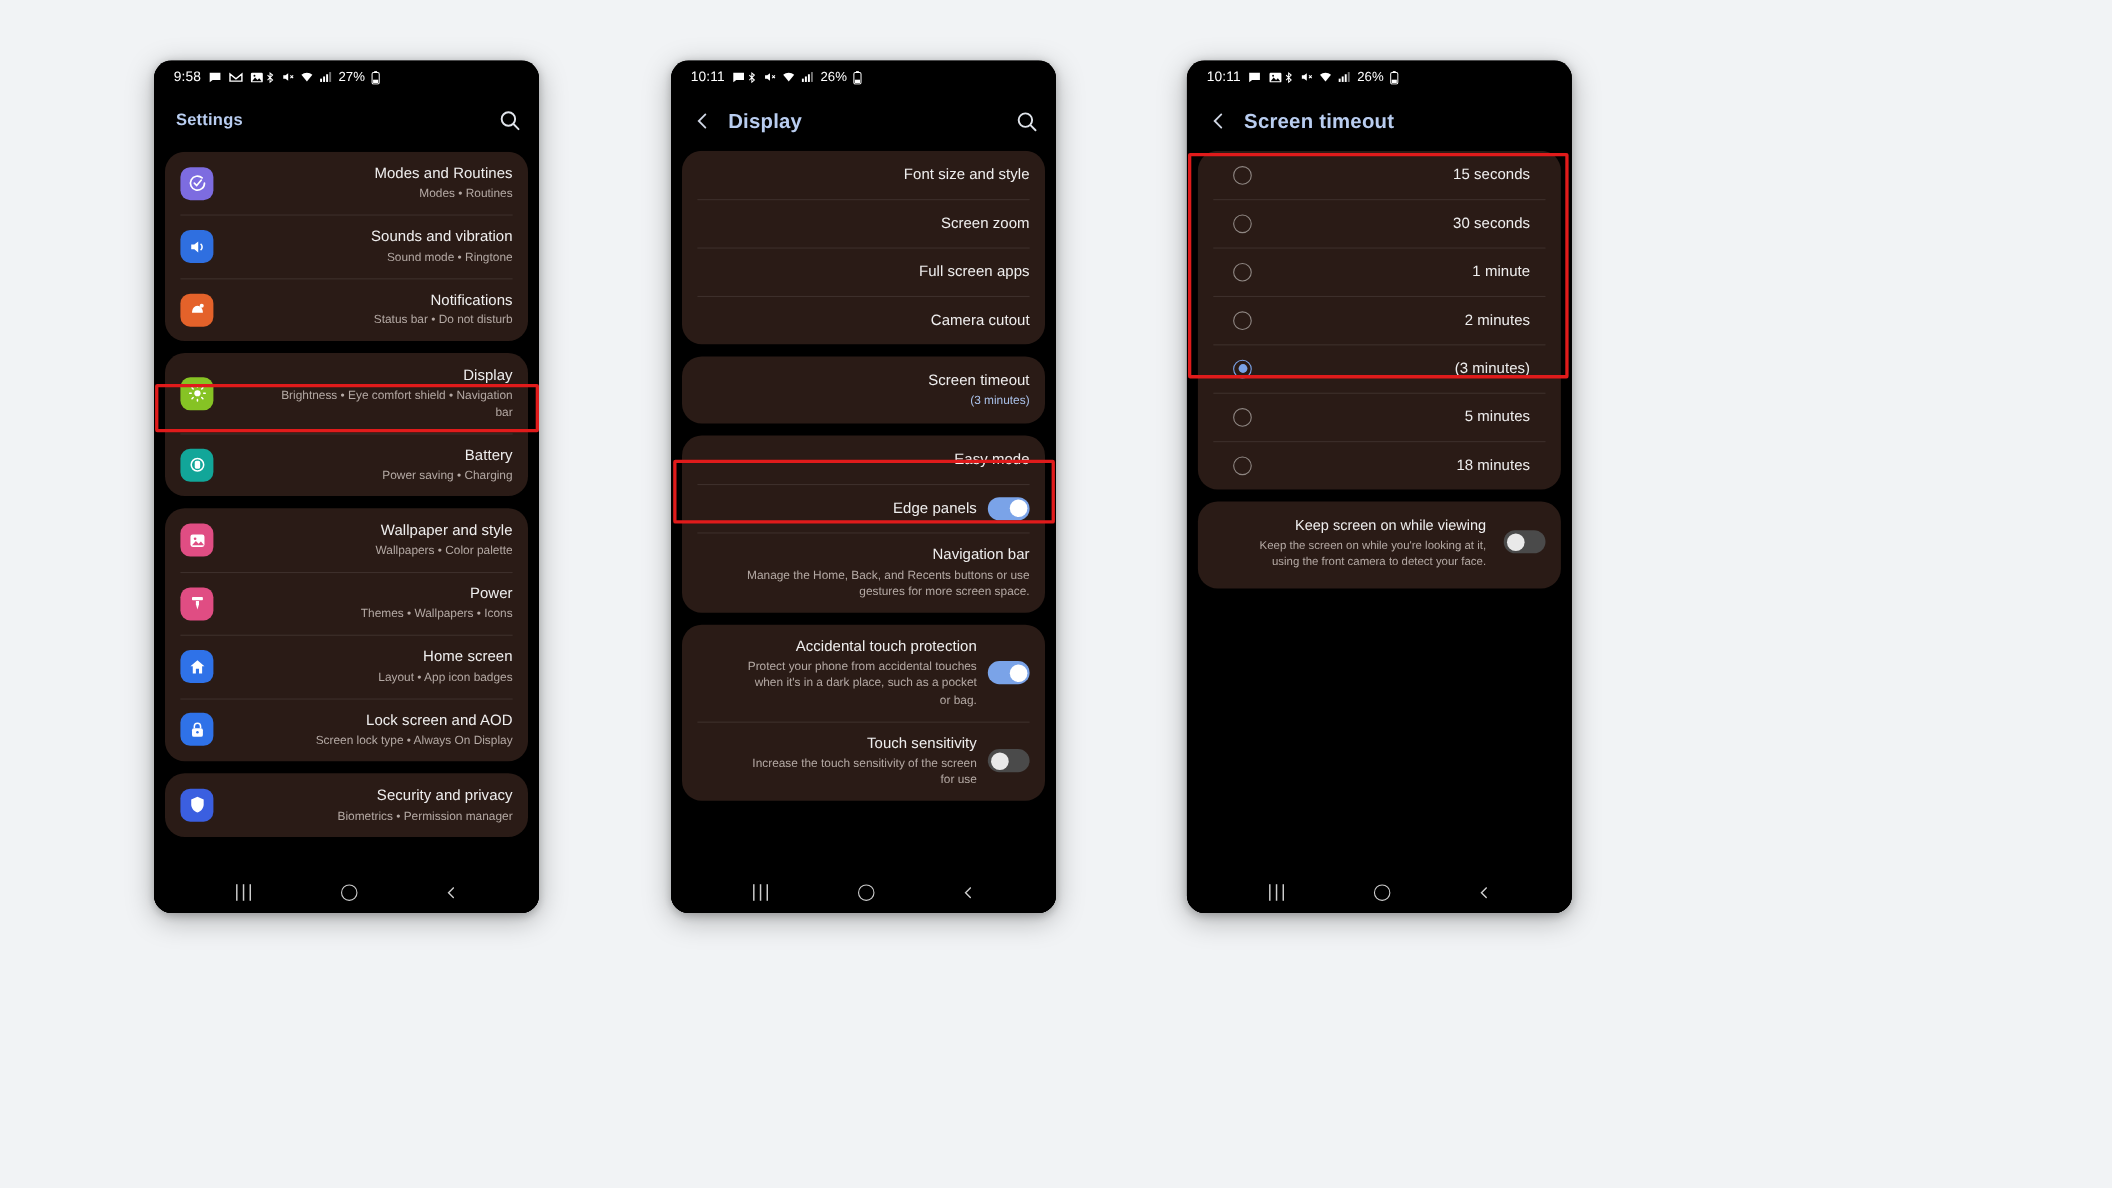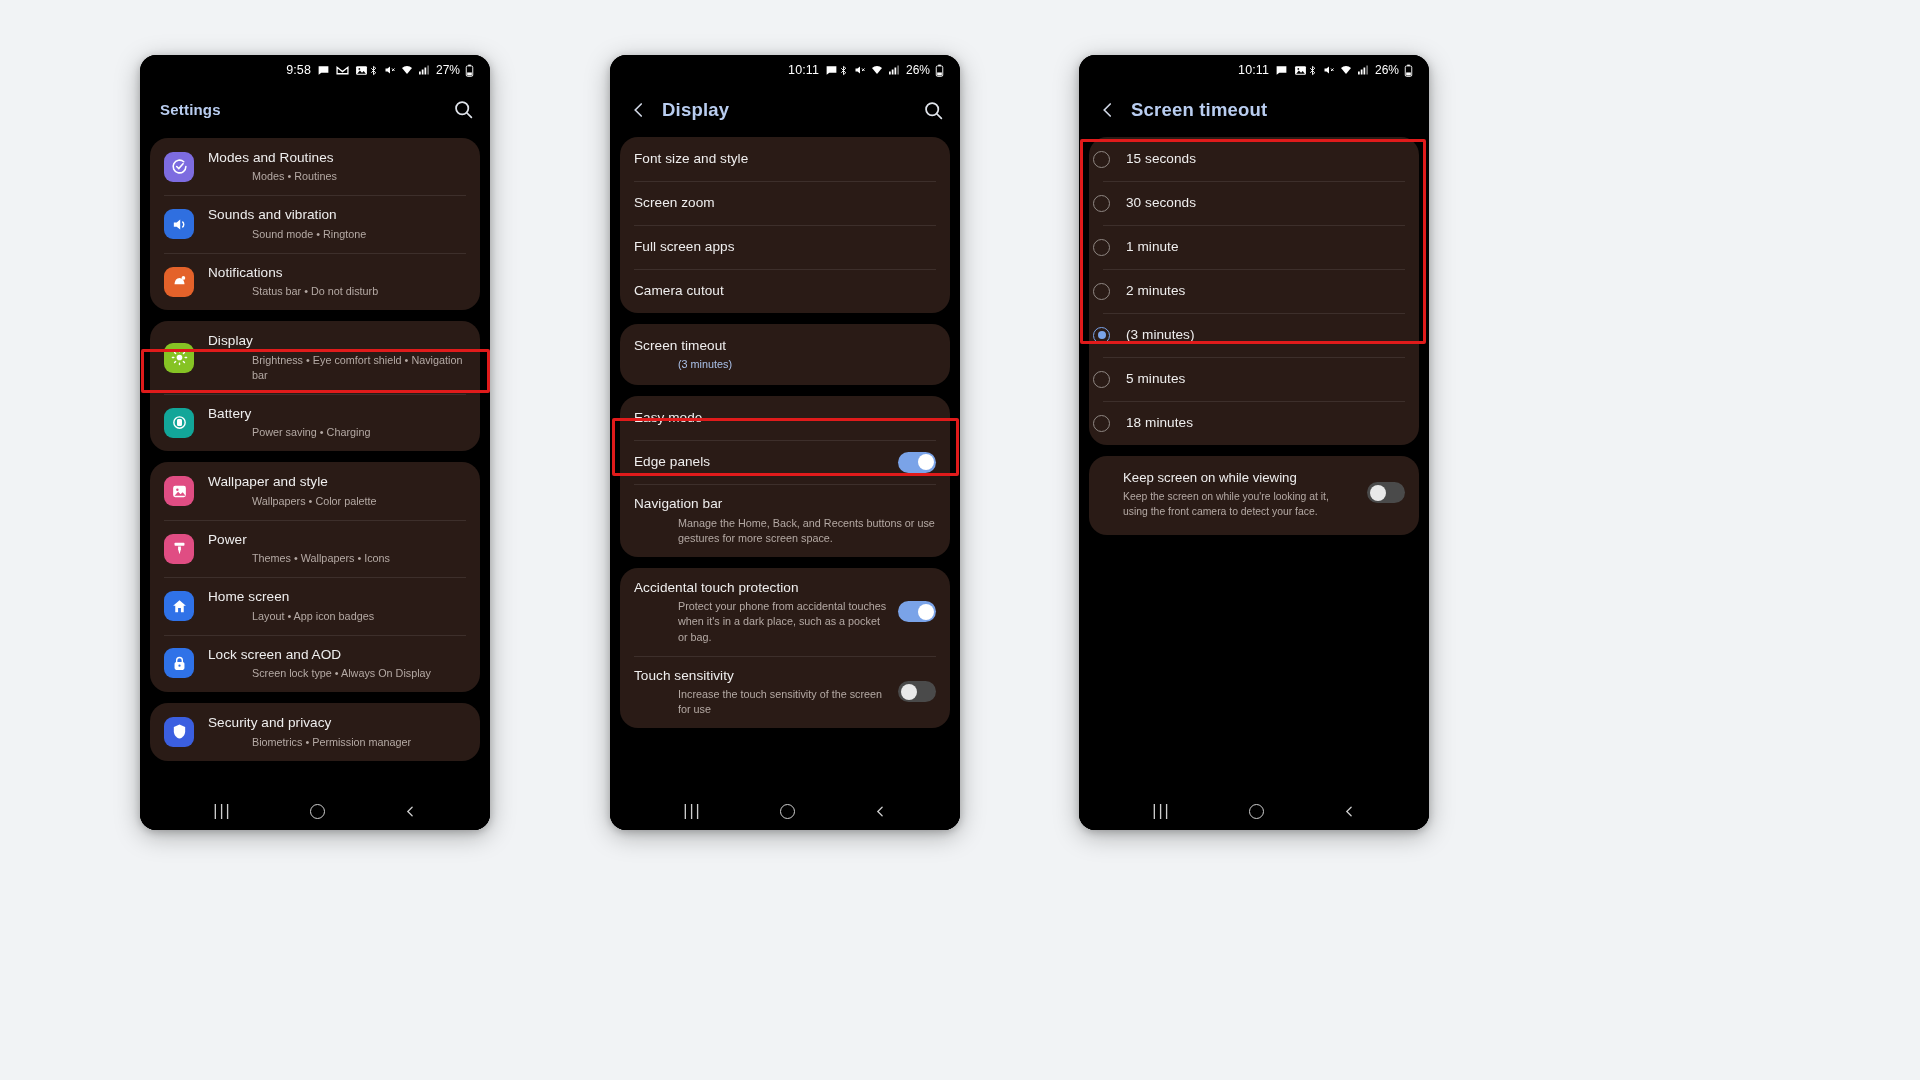--- a/index.html
+++ b/index.html
@@ -21,21 +21,21 @@
   }
   .phone-1 { left: 140px; top: 55px;  width: 350px; height: 775px; }
   .phone-2 { left: 610px; top: 55px;  width: 350px; height: 775px; }
   .phone-3 { left: 1079px; top: 55px; width: 350px; height: 775px; }
 
   .screen { position: relative; width: 100%; height: 100%; background:#000; display:flex; flex-direction:column; }
 
   
   .statusbar {
     height: 30px; flex: 0 0 30px;
-    display: flex; align-items: center; justify-content: flex-end;
+    display: flex; align-items: center; justify-content: flex-start;
     padding: 0 16px 0 18px;
     color: #fff;
   }
   .sb-left { display:flex; align-items:center; gap:6px; }
   .sb-time { font-size: 12.5px; font-weight: 500; letter-spacing:.1px; }
   .sb-right { display:flex; align-items:center; gap:5px; }
   .sb-pct { font-size: 12px; font-weight: 500; margin-left:1px; }
   .ic { display:inline-block; line-height:0; }
   .ic svg { display:block; }
 
@@ -55,20 +55,21 @@
   .back-chevron { width: 18px; height: 18px; color:#cfd6e4; flex:0 0 auto; }
   .search-ic { width: 21px; height: 21px; color: #dfe3ea; flex:0 0 auto; }
 
   
   .body { flex: 1 1 auto; overflow: hidden; position: relative; padding: 0 10px; }
   .card {
     background: #2a1b16;
     border-radius: 18px;
     margin-bottom: 11px;
     overflow: hidden;
+    text-align: right;
   }
 
   .row {
     display: flex; align-items: center;
     padding: 11px 14px;
     position: relative;
     min-height: 44px;
   }
   .row + .row::before {
     content: "";
@@ -105,21 +106,21 @@
     flex: 0 0 auto; margin-right: 16px; margin-left: 4px;
     width: 17px; height: 17px; border-radius: 50%;
     border: 1.6px solid #8f8783; position: relative;
   }
   .radio.checked { border-color: #7aa3e8; }
   .radio.checked::after {
     content:""; position:absolute; top:50%; left:50%;
     transform: translate(-50%,-50%);
     width: 8px; height: 8px; border-radius:50%; background:#7aa3e8;
   }
-  .radio-row { padding: 12px 0; }
+  .radio-row { padding: 12px 28px; }
 
   
   .navbar {
     flex: 0 0 38px; height: 38px;
     display:flex; align-items:center; justify-content:space-around;
     padding: 0 34px; background:#000;
   }
   .navbar .nb { color:#cdcdcd; display:flex; align-items:center; justify-content:center; }
   .nb-recents { letter-spacing:2px; font-size:16px; font-weight:300; }
   .nb-home { width:15px; height:15px; border:1.5px solid #cdcdcd; border-radius:50%; }

